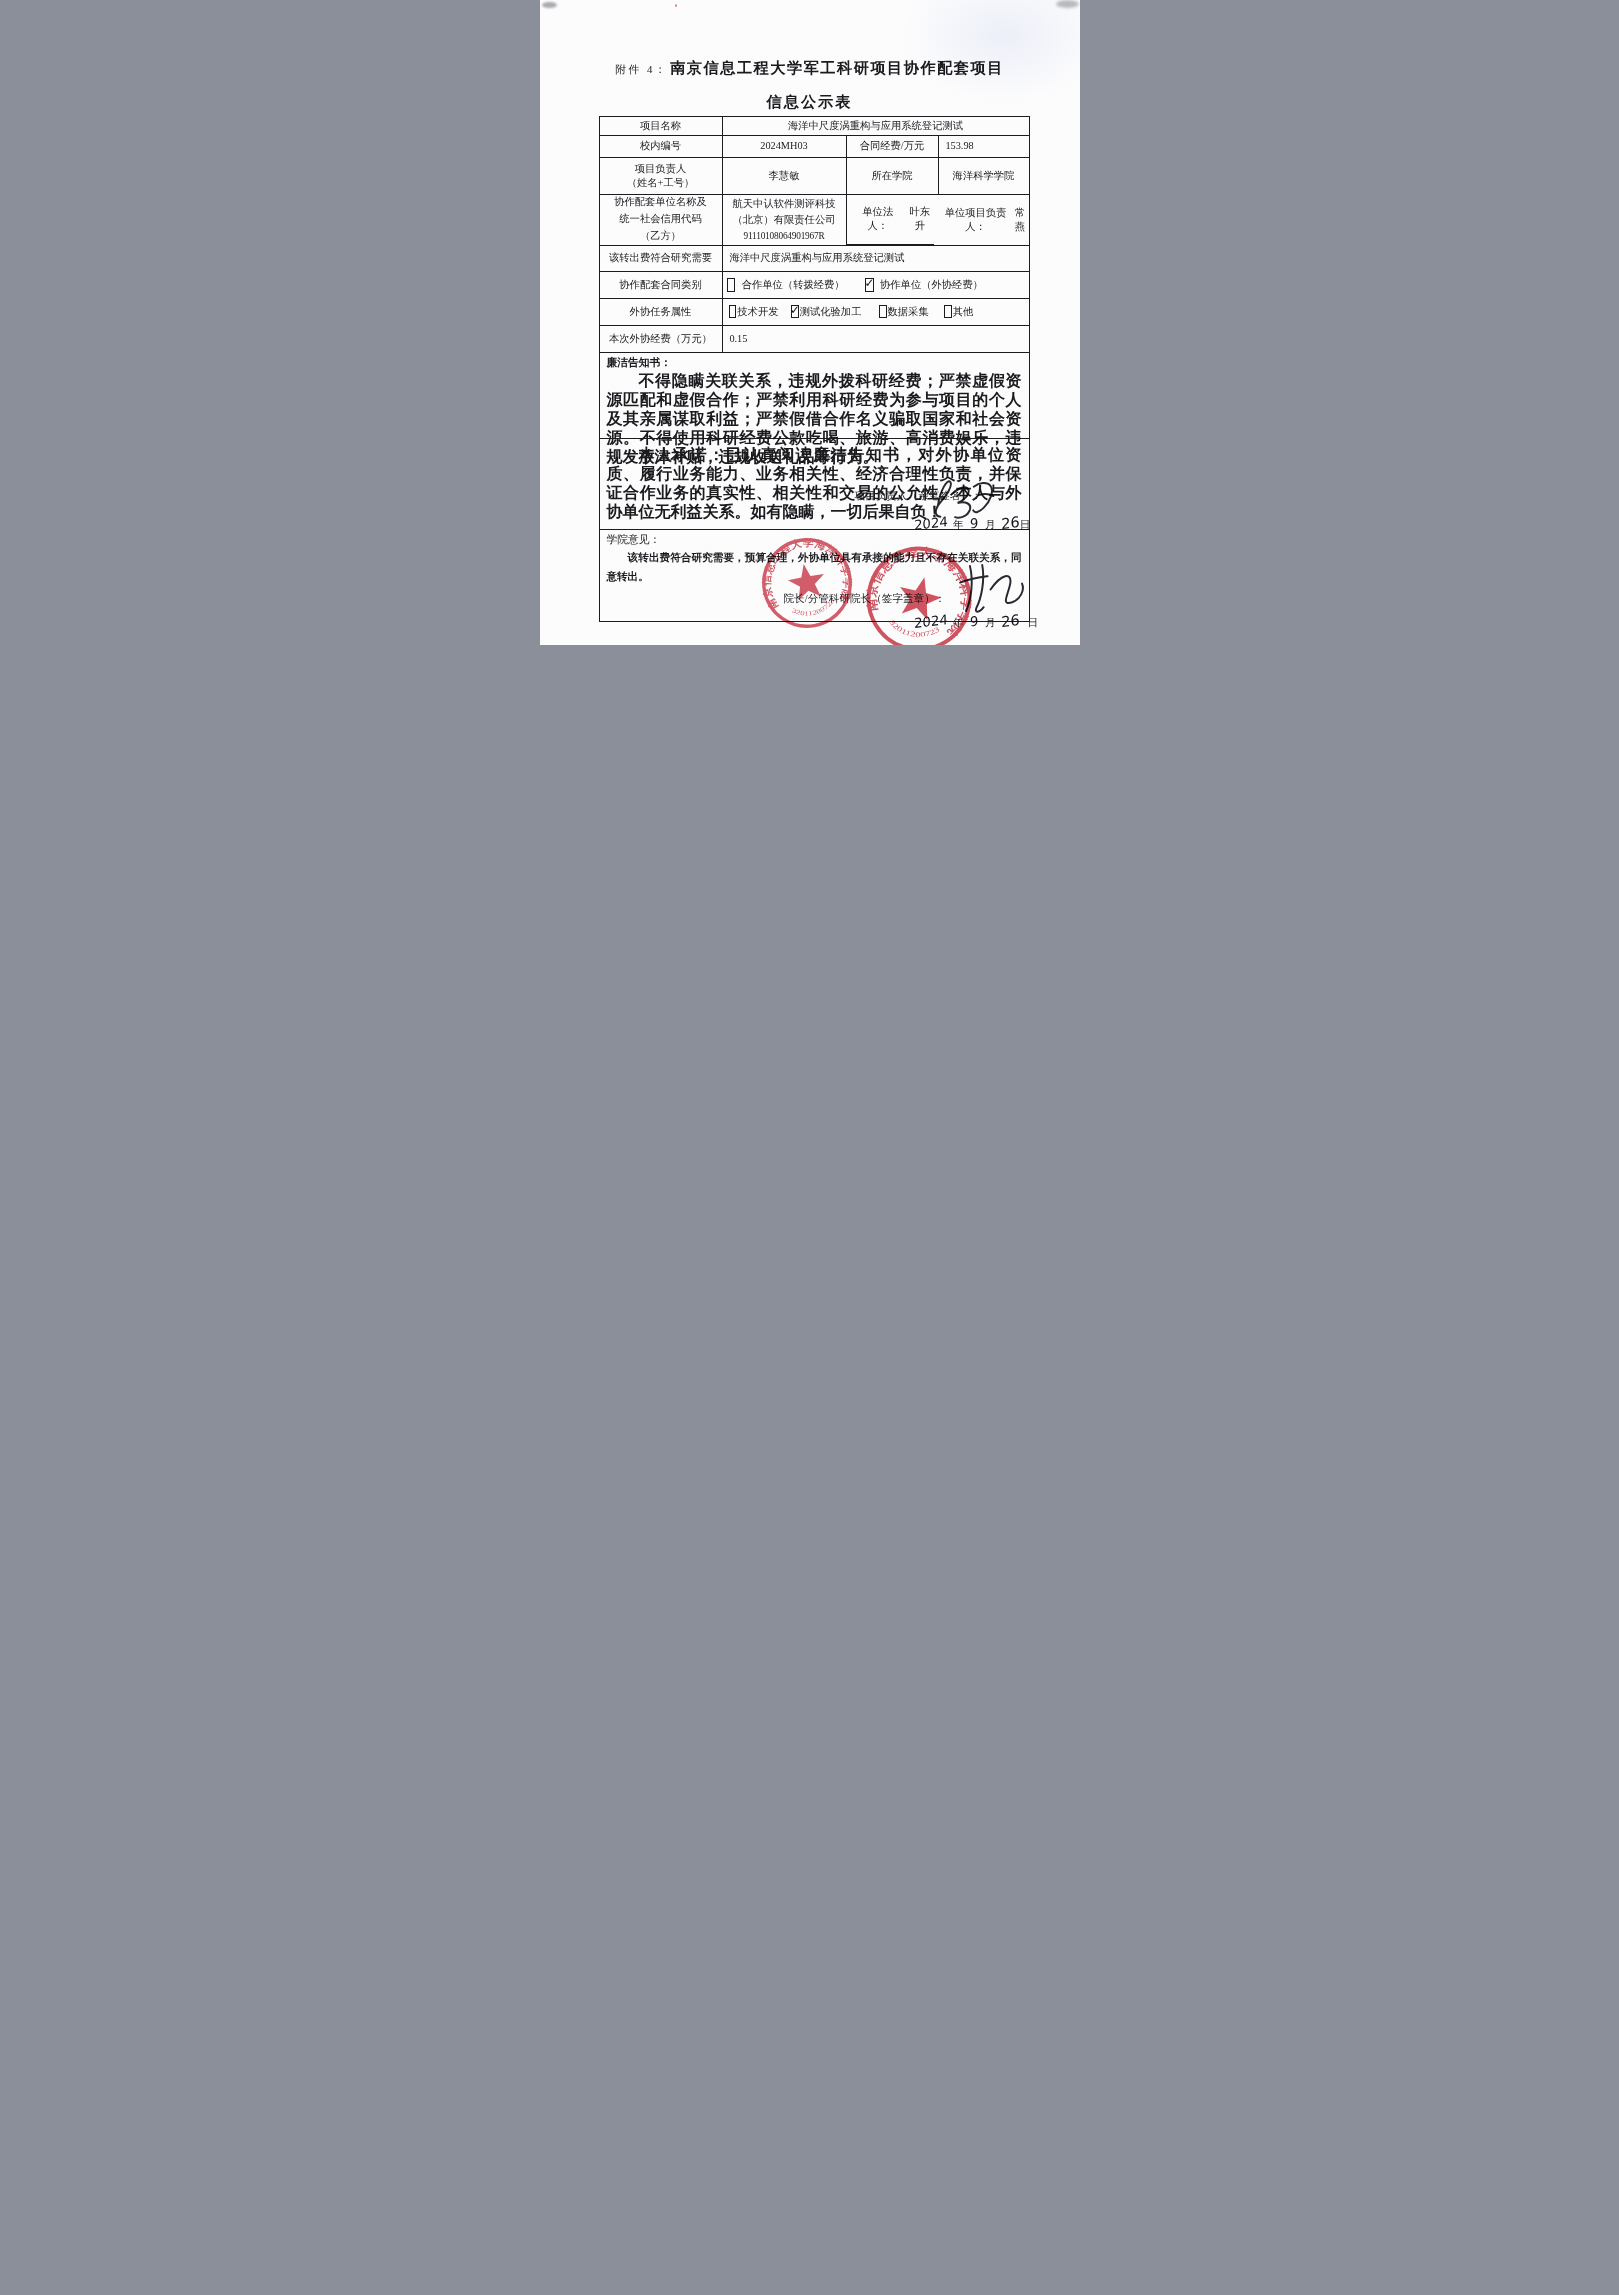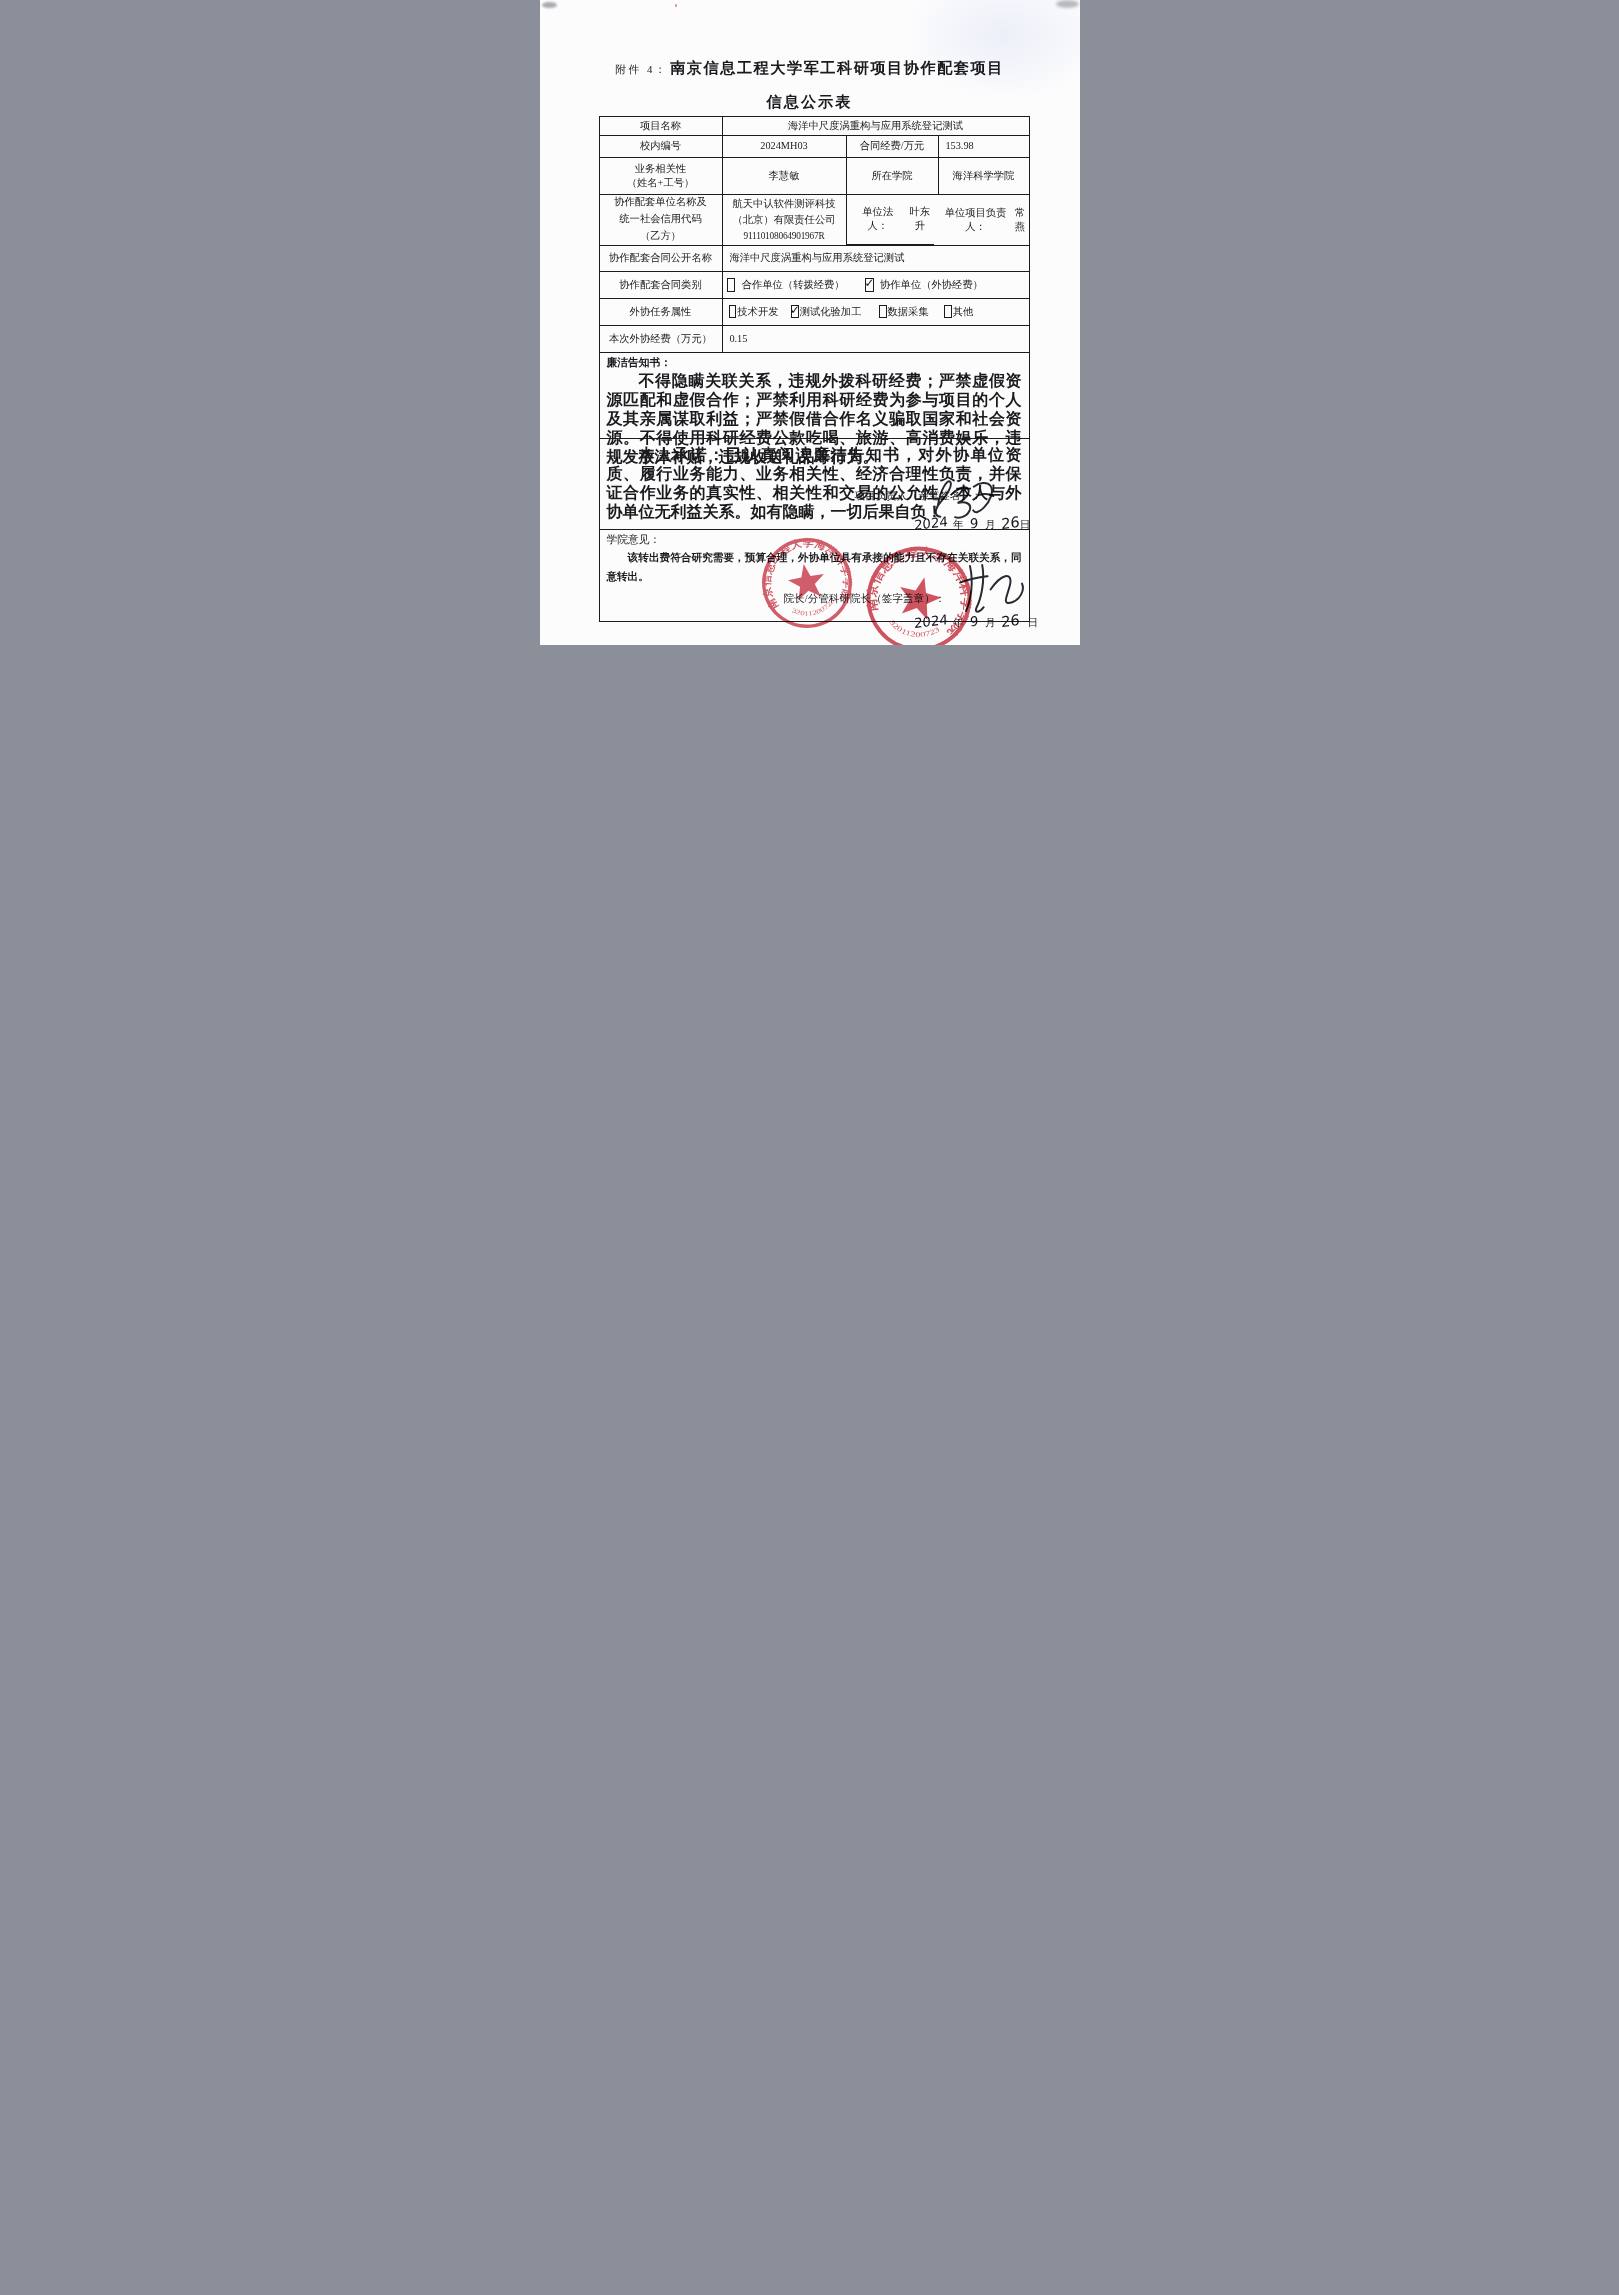--- a/index.html
+++ b/index.html
@@ -92,21 +92,21 @@
 
     <div class="row" style="height:21.6px">
       <div class="cell c1">校内编号</div>
       <div class="cell c2">2024MH03</div>
       <div class="cell c3">合同经费/万元</div>
       <div class="cell c4 left">153.98</div>
     </div>
 
     <div class="row" style="height:37px">
       <div class="cell c1 stack">
-        <span>业务相关性</span>
+        <span>项目负责人</span>
         <span>（姓名+工号）</span>
       </div>
       <div class="cell c2">李慧敏</div>
       <div class="cell c3">所在学院</div>
       <div class="cell c4">海洋科学学院</div>
     </div>
 
     <div class="row" style="height:51px">
       <div class="cell c1 stack" style="line-height:1.65">
         <span>协作配套单位名称及</span>
@@ -124,21 +124,21 @@
           <span style="margin-left:3.9px">叶东升</span>
         </div>
         <div style="flex:52;display:flex;align-items:center;padding-left:7.4px">
           <span>单位项目负责人：</span>
           <span style="margin-left:2px">常燕</span>
         </div>
       </div>
     </div>
 
     <div class="row" style="height:26.5px">
-      <div class="cell c1" style="padding:0 1px">协作配套合同公开名称</div>
+      <div class="cell c1" style="padding:0 1px">该转出费符合研究需要</div>
       <div class="cell c4 left">海洋中尺度涡重构与应用系统登记测试</div>
     </div>
 
     <div class="row" style="height:27px">
       <div class="cell c1">协作配套合同类别</div>
       <div class="cell c4 left" style="padding-left:4.4px">
         <span class="opt">
           <span class="cb cb6"></span>
           <span style="margin-left:6.4px">合作单位（转拨经费）</span>
         </span>

